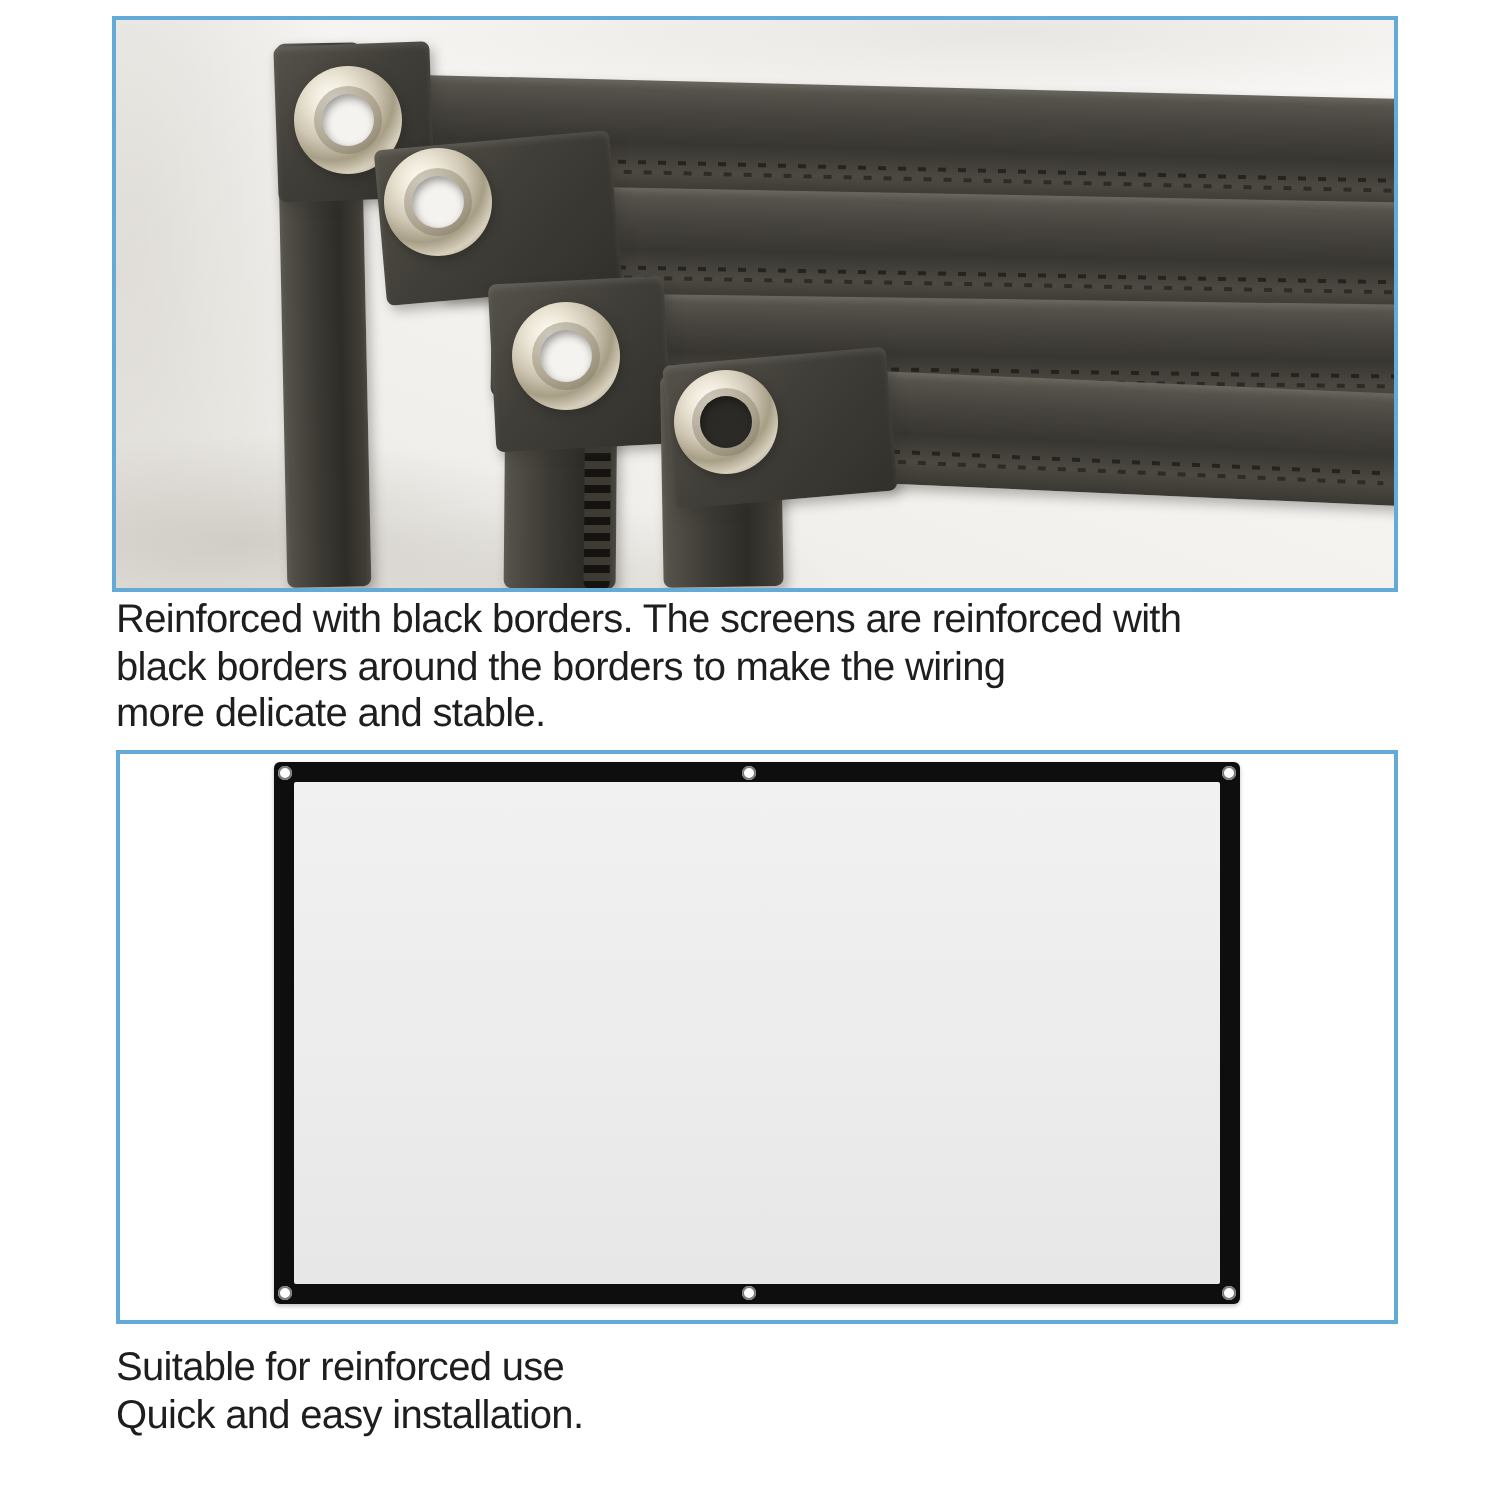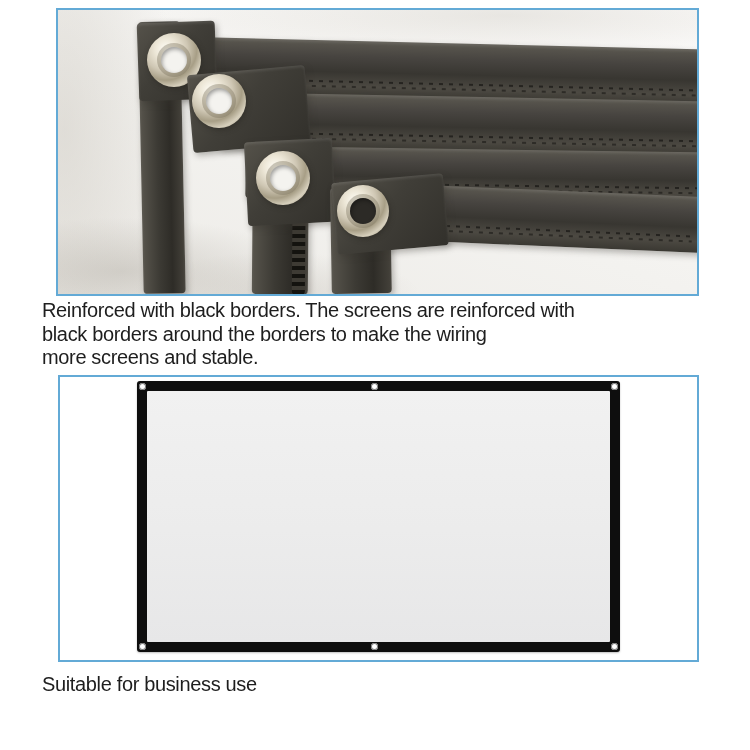--- a/index.html
+++ b/index.html
@@ -38,21 +38,21 @@
   .grommet{position:absolute;border-radius:50%;display:flex;align-items:center;justify-content:center;
     width:54px;height:54px;
     background:radial-gradient(circle at 35% 30%, #fffdf6 0%, #ece6d6 22%, var(--c-metal,#cfc7b4) 42%,
                #a79e86 60%, #d6cfbc 74%, #948b72 100%);
     box-shadow:1px 2px 5px rgba(40,38,33,.55);}
   .grommet .ghole{width:26px;height:26px;border-radius:50%;background:#f4f3ef;
     box-shadow:inset 1px 2px 4px rgba(0,0,0,.38), 0 0 0 4px rgba(118,110,90,.38);}
   .grommet.dark .ghole{background:#2c2a26;}
 
   
-  .caption{position:absolute;left:42px;width:660px;font-size:20px;line-height:23.5px;
+  .caption{position:absolute;left:58px;width:660px;font-size:20px;line-height:23.5px;
     letter-spacing:-0.35px;color:var(--c-text,#1e1e1e);}
   .caption-top{top:299px;}
   .caption-bottom{top:672px;line-height:24px;}
 
   
   .frame{position:absolute;left:77px;top:4px;width:483px;height:271px;border-radius:3px;
     background:var(--c-frame,#0e0e0e);
     box-shadow:0 1px 2px rgba(0,0,0,.25);}
   .surface{position:absolute;inset:10px;border-radius:1px;
     background:linear-gradient(180deg,#f1f1f1 0%,var(--c-surface,#ececec) 55%,#e7e7e8 100%);}
@@ -99,30 +99,31 @@
   </div>
   <div class="flap" style="left:276px;top:168px;width:112px;height:72px;transform:rotate(-5deg);z-index:6;"></div>
   <div class="grommet dark" style="left:279px;top:175px;width:52px;height:52px;z-index:7;">
     <div class="ghole"></div>
   </div>
 </div>
 
 <div class="caption caption-top">
   <div>Reinforced with black borders. The screens are reinforced with</div>
   <div>black borders around the borders to make the wiring</div>
-  <div>more screens and stable.</div>
+  <div>more delicate and stable.</div>
 </div>
 
 <div class="blue-box diagram-box">
   <div class="frame">
     <div class="surface"></div>
     <span class="hole-dot" style="left:2px;top:2px;"></span>
     <span class="hole-dot" style="right:2px;top:2px;"></span>
     <span class="hole-dot" style="left:234px;top:2px;"></span>
     <span class="hole-dot" style="left:2px;bottom:2px;"></span>
     <span class="hole-dot" style="right:2px;bottom:2px;"></span>
     <span class="hole-dot" style="left:234px;bottom:2px;"></span>
   </div>
 </div>
 
 <div class="caption caption-bottom">
-  <div>Suitable for business use</div>
+  <div>Suitable for reinforced use</div>
+  <div>Quick and easy installation.</div>
 </div>
 
 </body></html>

